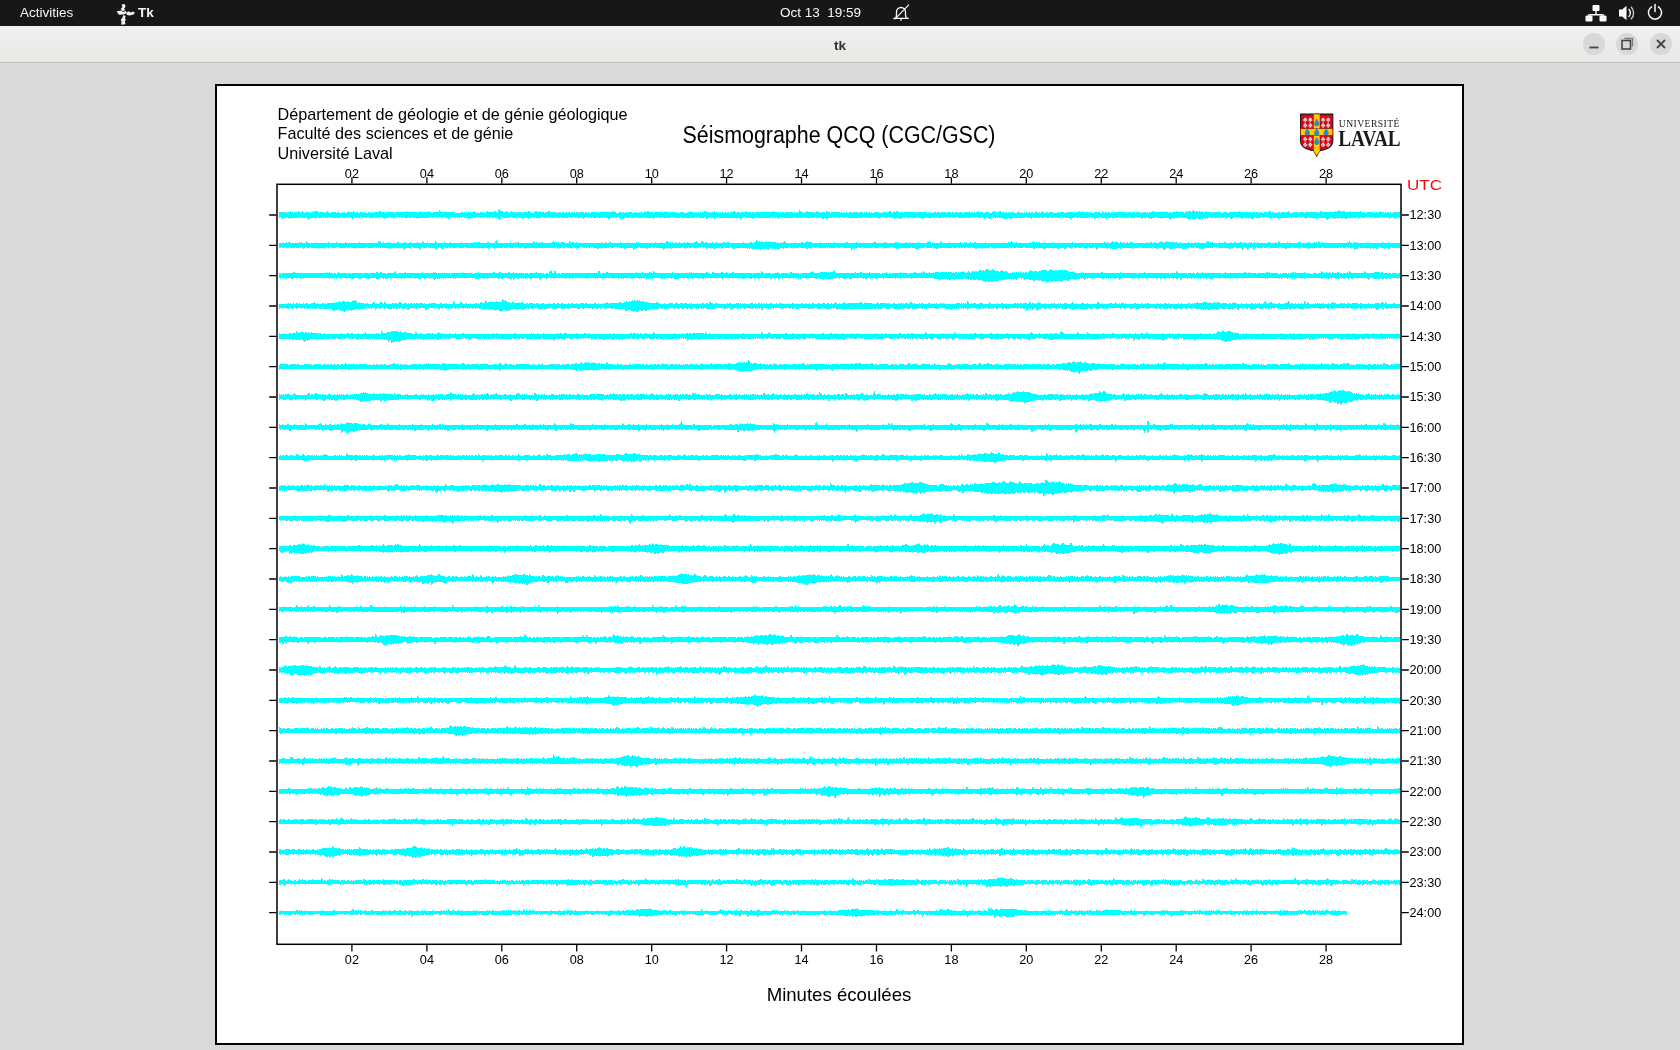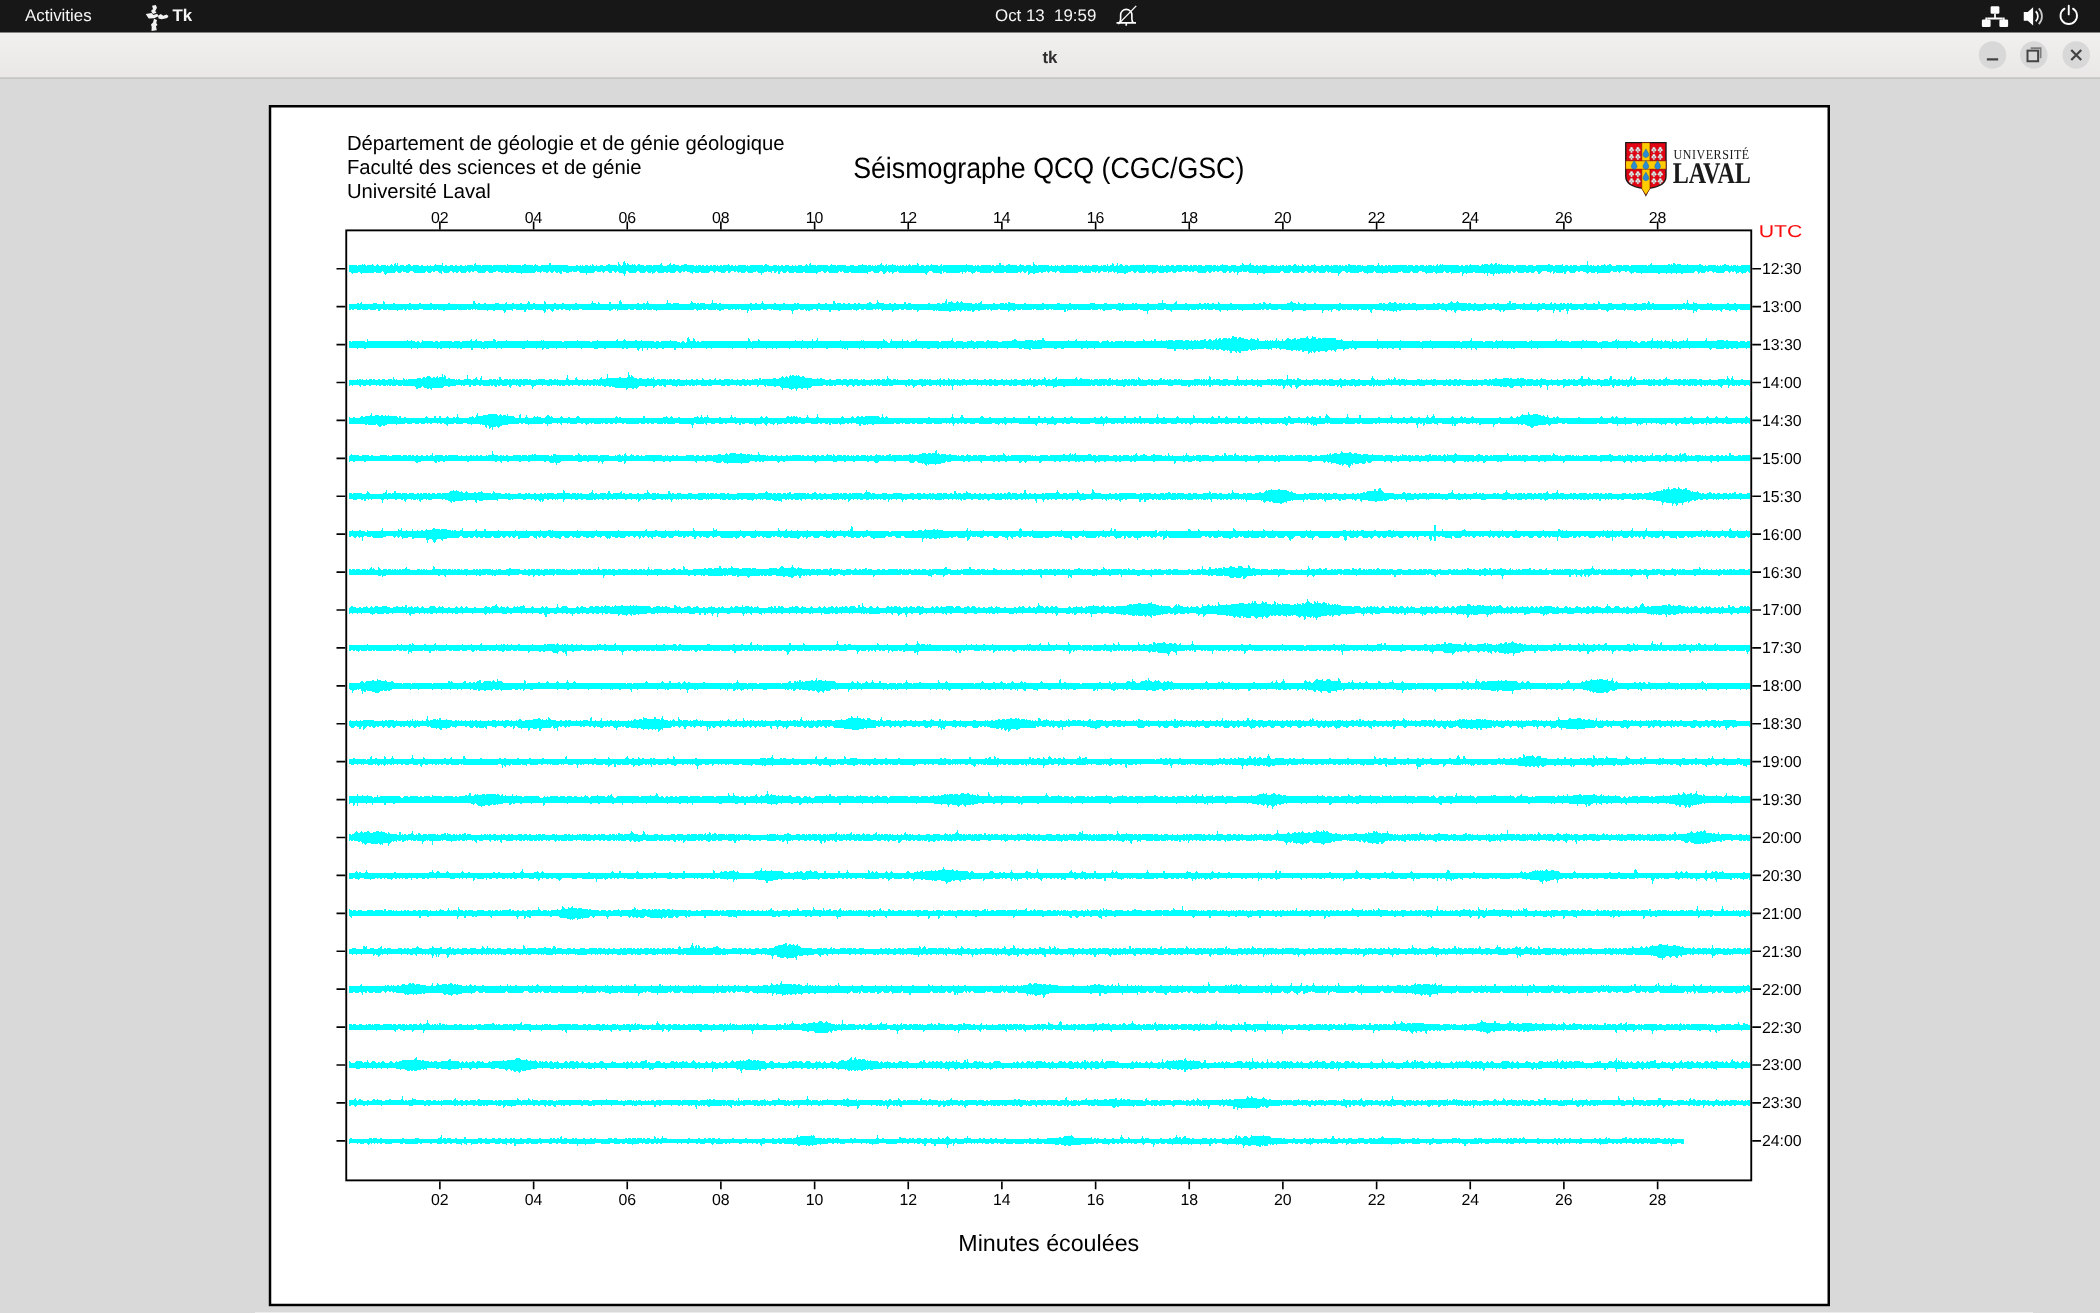--- a/index.html
+++ b/index.html
@@ -10,21 +10,21 @@
    background:linear-gradient(#f1f0ef,#e9e8e7); border-bottom:1px solid #bfbeba; }
  .titlebar .t { position:absolute; width:100%; text-align:center; top:0; line-height:40px;
    font-size:13.5px; font-weight:bold; color:#2f2f2f; }
  .panel { position:absolute; left:215px; top:84px; width:1249px; height:961px;
    background:#fff; border:2px solid #000; }
 </style></head>
 <body>
 <div class="topbar">
  <span class="txt" style="left:20px">Activities</span>
  <span class="txt" style="left:138px;font-weight:bold">Tk</span>
- <span class="txt" style="left:796px">Oct 13&nbsp;&nbsp;19:59</span>
+ <span class="txt" style="left:780px">Oct 13&nbsp;&nbsp;19:59</span>
 
 <svg width="1680" height="26" viewBox="0 0 1680 26" style="position:absolute;left:0;top:0">
  <g transform="translate(115,2)" fill="#f2f2f2">
   <path d="M6.6 2.6 l3 -0.6 1 2.2 -1.4 2.6 1 1.4 -2.8 1 -1.6 -2.4 1.6 -1.6 Z"></path>
   <path d="M1.6 9.2 l4.6 -0.8 1.6 1.6 3 -1 1 2 -3.4 1.6 -4.4 0.2 -1 -1.4 Z"></path>
   <path d="M11.4 10.6 l2.2 -1.4 2 1.4 2.6 -1 1.6 1.2 -1 1.6 -4.4 1 -2.6 -0.6 Z"></path>
   <path d="M8.2 13 l2.4 1 -0.6 2.4 1 1.6 -2 1.6 -2.6 0 -0.6 -2 1.6 -1.6 Z"></path>
   <path d="M6.4 19.4 l3.4 -0.6 0.6 3.4 -4.2 0.6 Z"></path>
  </g>
  <g stroke="#fdfdfd" fill="none" stroke-width="1.3">

